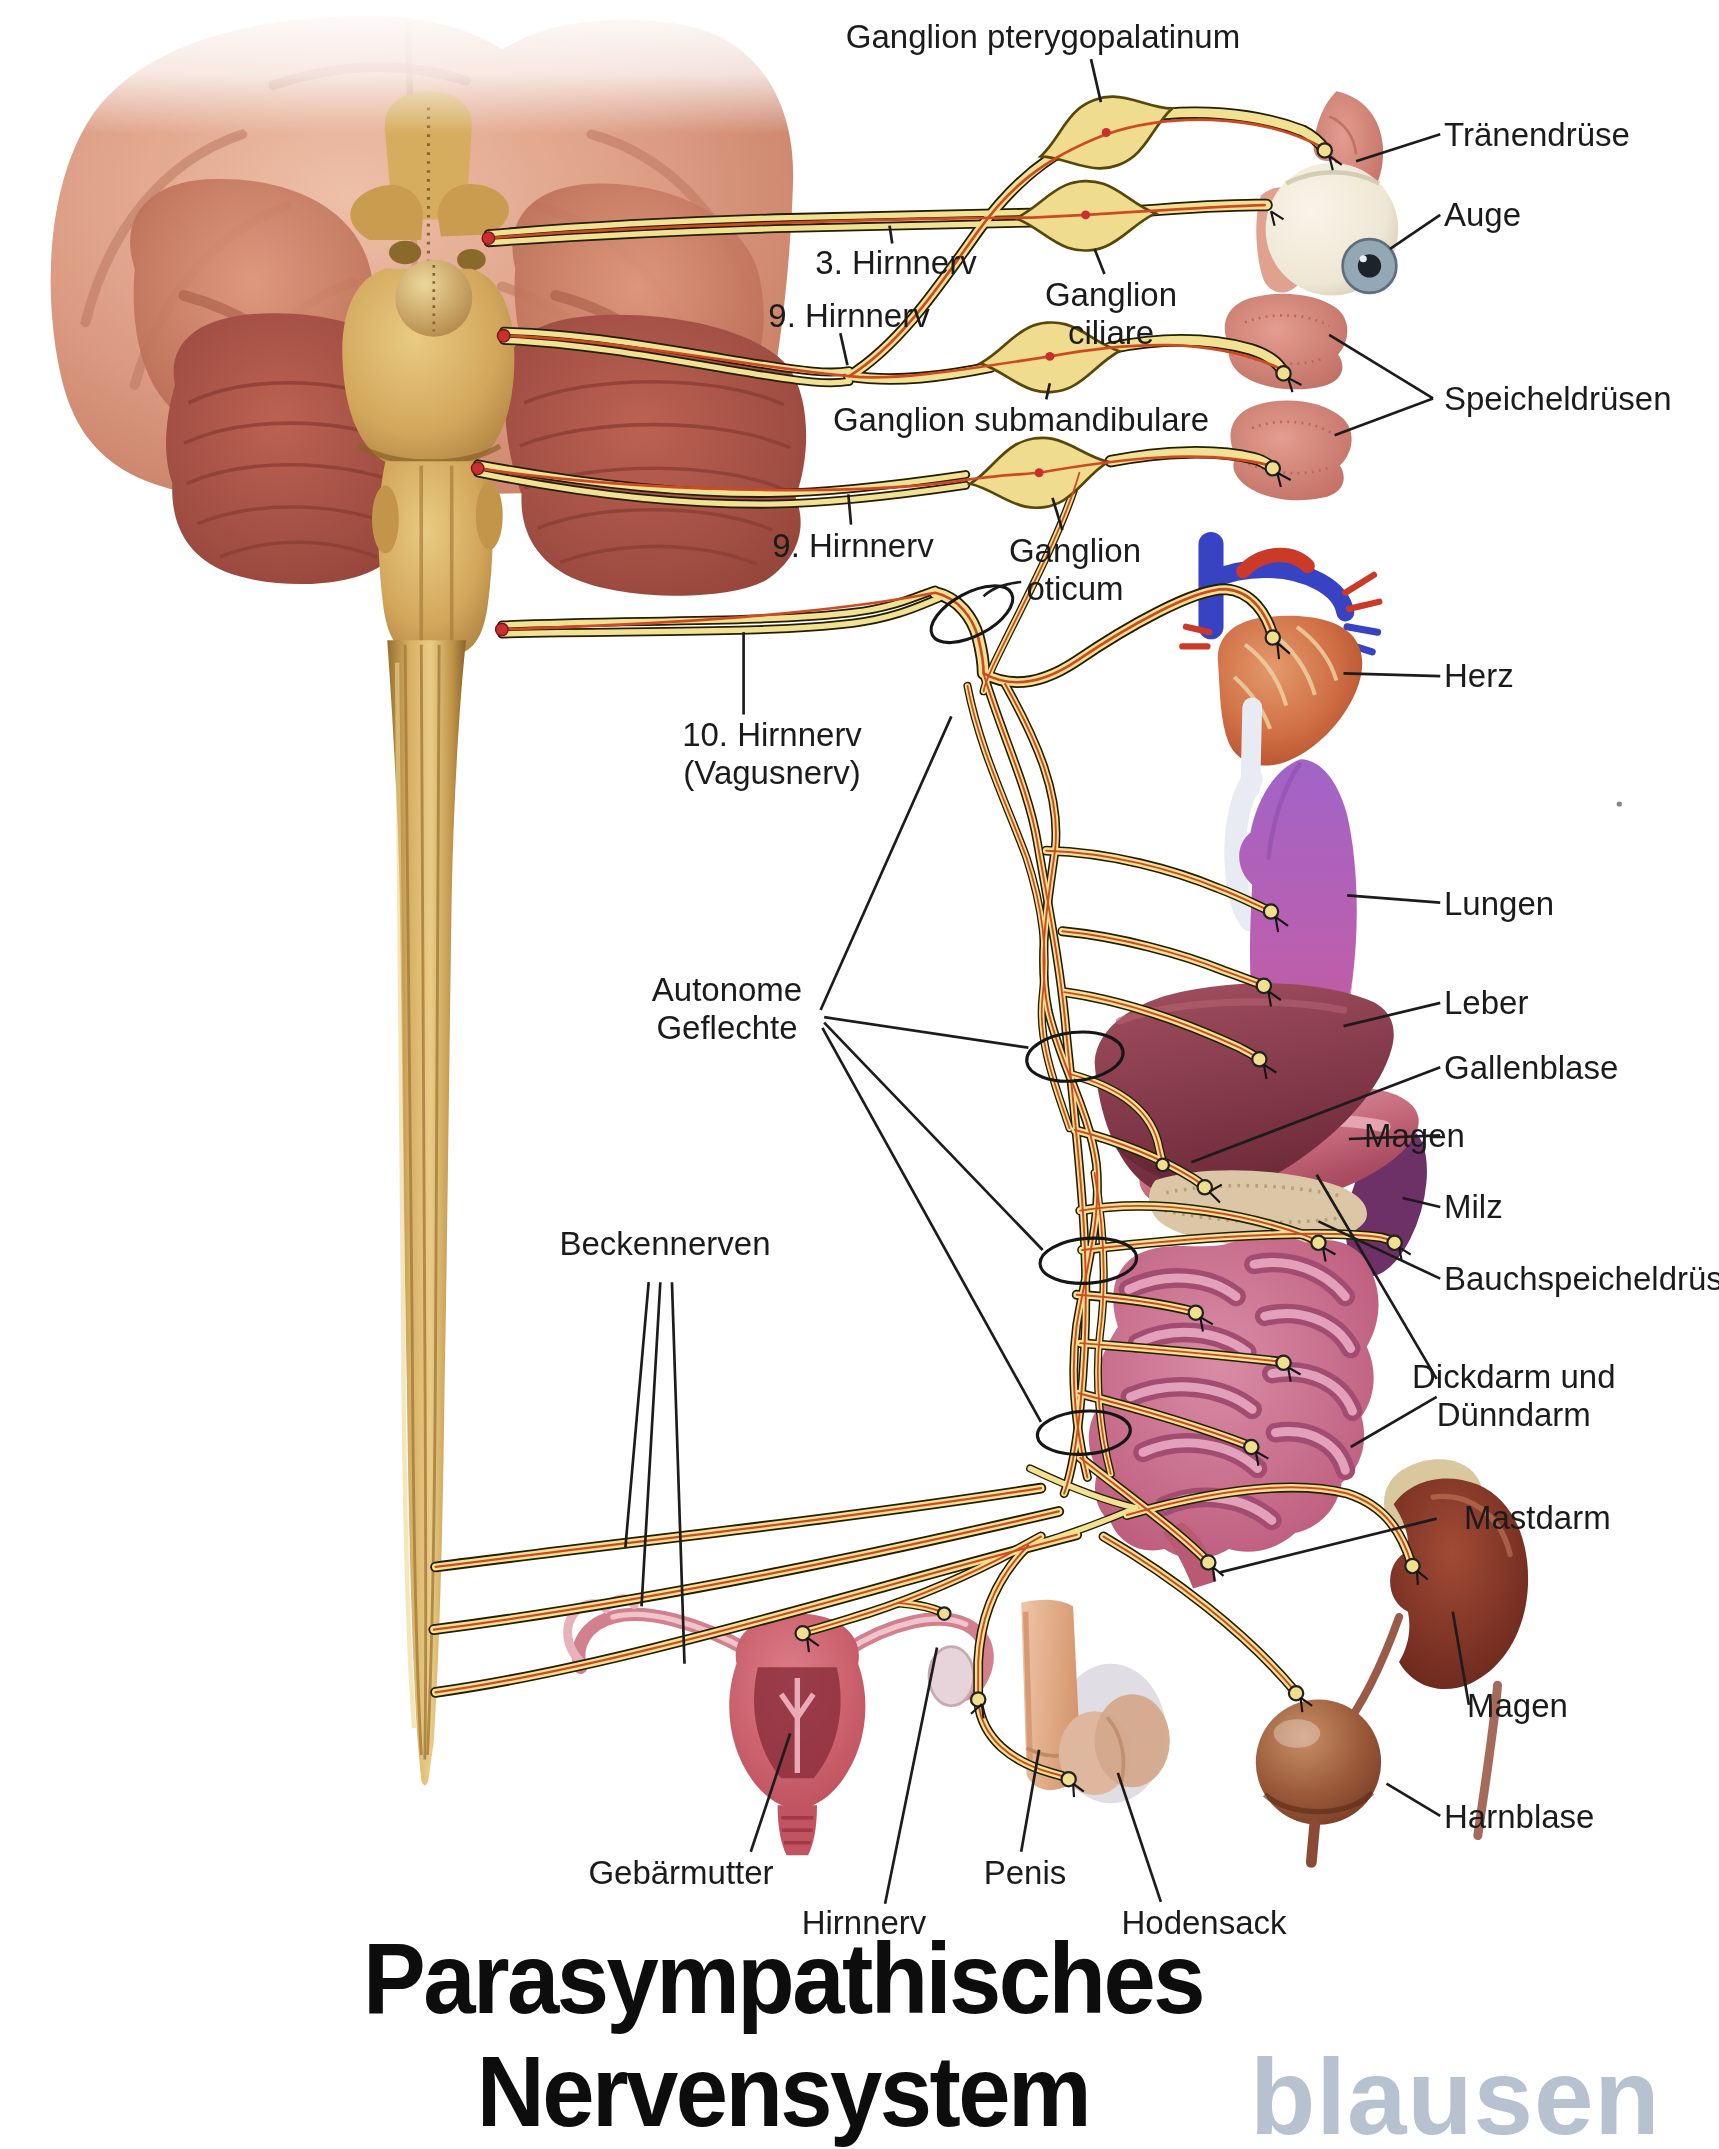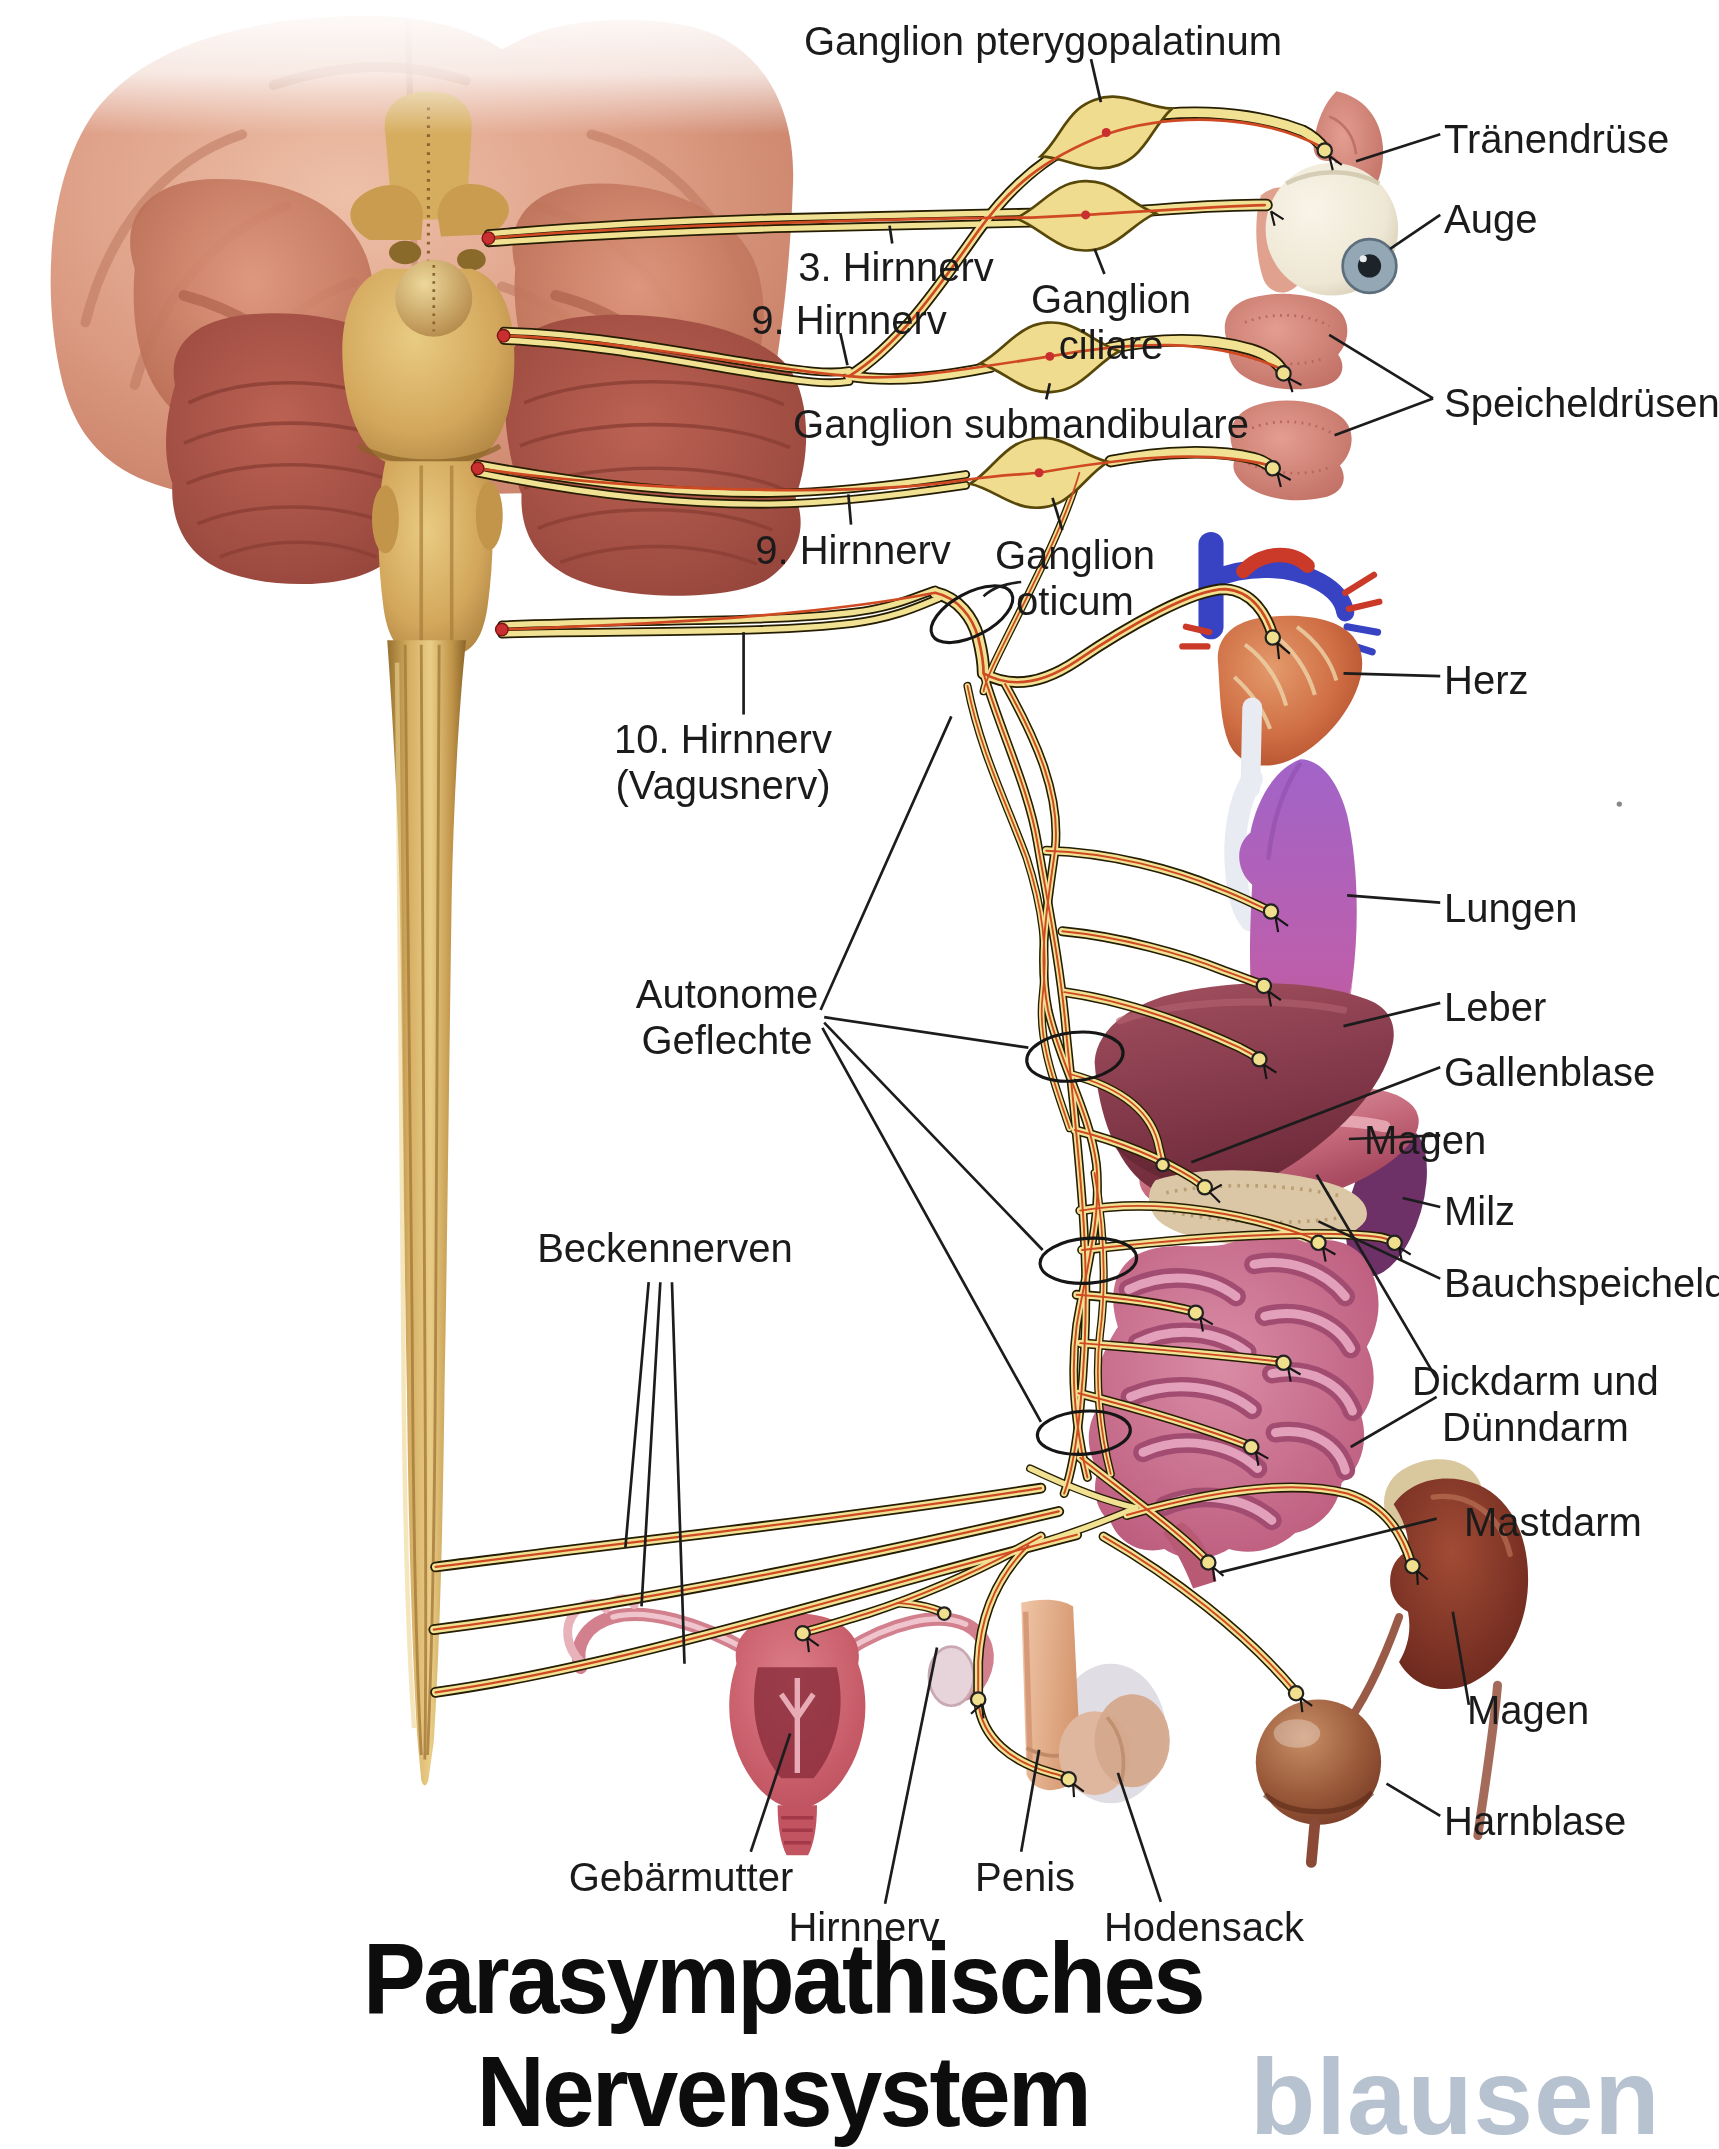--- a/index.html
+++ b/index.html
@@ -1,20 +1,20 @@
 <!DOCTYPE html>
 <html style="font-size:14.3px"><head>
 <meta charset="utf-8">
 <style>
   html,body{margin:0;padding:0;background:#ffffff;}
   body{width:1720px;height:2149px;position:relative;overflow:hidden;
        font-family:"Liberation Sans",sans-serif;}
   #stage{position:absolute;left:0;top:0;width:1720px;height:2149px;background:#ffffff;}
   #art{position:absolute;left:0;top:0;}
-  .lbl{position:absolute;font-size:40px;line-height:1.16;color:#1b1b1b;
+  .lbl{position:absolute;font-size:33px;line-height:1.16;color:#1b1b1b;
        white-space:pre-line;letter-spacing:0px;}
   .c{transform:translateX(-50%);text-align:center;}
   .l{text-align:center;}
   .title{position:absolute;left:783px;transform:translateX(-50%) scaleX(.94);
          transform-origin:center top;text-align:center;font-weight:bold;
          font-size:100px;line-height:1.13;color:#0d0d0d;letter-spacing:-2.7px;}
   .wm{position:absolute;font-size:107px;font-weight:bold;color:#b6c2d0;
       letter-spacing:0.9px;}
   
   .nO{fill:none;stroke:#241d02;stroke-linecap:round;}
@@ -625,21 +625,21 @@
 <div class="lbl c" style="left:896px;top:244px">3. Hirnnerv</div>
 <div class="lbl c" style="left:849px;top:297px">9. Hirnnerv</div>
 <div class="lbl c" style="left:1111px;top:276px">Ganglion
 ciliare</div>
 <div class="lbl c" style="left:1021px;top:401px">Ganglion submandibulare</div>
 <div class="lbl l" style="left:1444px;top:380px">Speicheldrüsen</div>
 <div class="lbl c" style="left:853px;top:527px">9. Hirnnerv</div>
 <div class="lbl c" style="left:1075px;top:532px">Ganglion
 oticum</div>
 <div class="lbl l" style="left:1444px;top:657px">Herz</div>
-<div class="lbl c" style="left:723px;top:716px">10. Hirnnerv
+<div class="lbl c" style="left:772px;top:716px">10. Hirnnerv
 (Vagusnerv)</div>
 <div class="lbl l" style="left:1444px;top:885px">Lungen</div>
 <div class="lbl c" style="left:727px;top:971px">Autonome
 Geflechte</div>
 <div class="lbl l" style="left:1444px;top:984px">Leber</div>
 <div class="lbl l" style="left:1444px;top:1049px">Gallenblase</div>
 <div class="lbl l" style="left:1364px;top:1117px">Magen</div>
 <div class="lbl l" style="left:1444px;top:1188px">Milz</div>
 <div class="lbl l" style="left:1444px;top:1260px">Bauchspeicheldrüse</div>
 <div class="lbl c" style="left:665px;top:1225px">Beckennerven</div>

